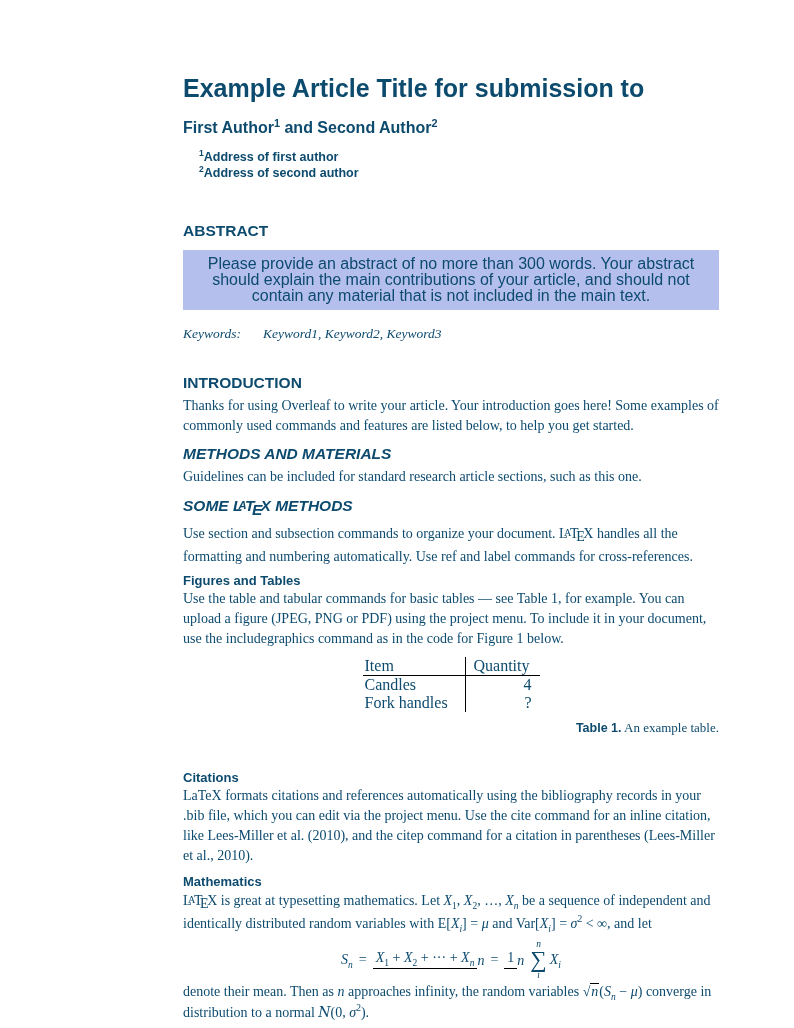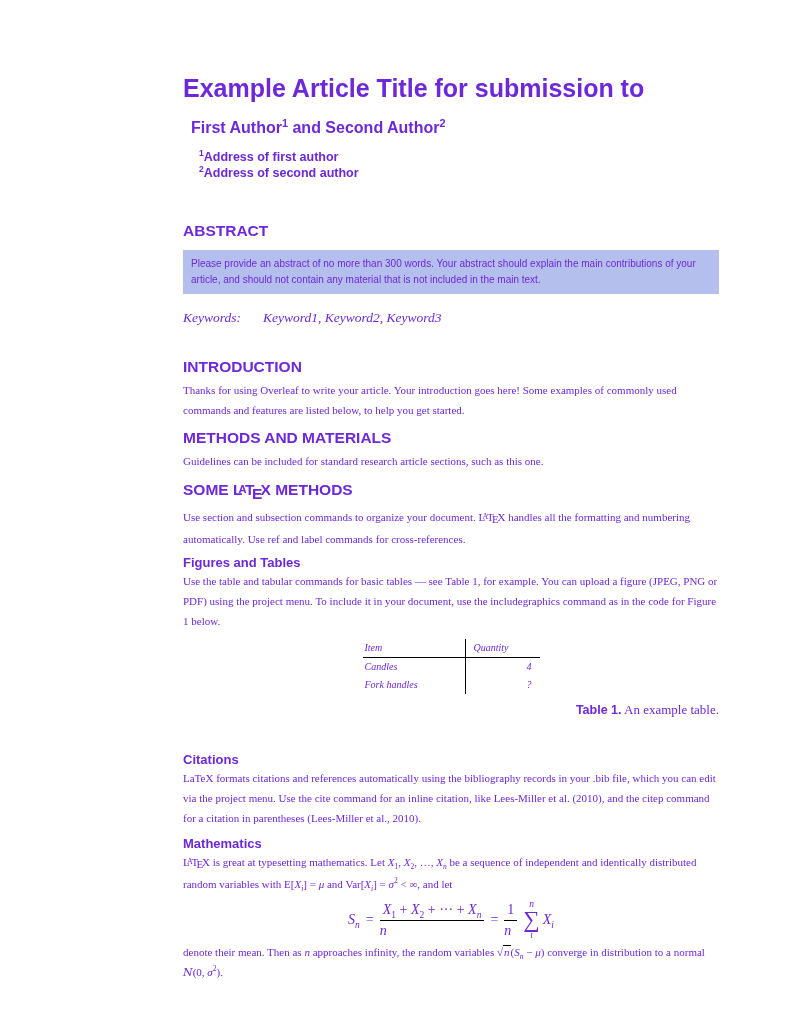--- a/index.html
+++ b/index.html
@@ -1,91 +1,91 @@
 <!DOCTYPE html>
 <html><head>
 <meta charset="utf-8">
 <style>
   html,body { margin:0; padding:0; background:#e8e8e8; }
   .page {
     position:relative; width:794px; height:1028px; margin:0 auto;
-    background:#ffffff; color:#6d28d9;
+    background:#ffffff; color:#0c4a6e;
     font-family:"Liberation Serif", serif; overflow:hidden;
   }
   .content { position:absolute; left:183px; top:0; width:536px; }
   .title {
     font-family:"Liberation Sans", sans-serif; font-weight:bold;
     font-size:25px; line-height:33px; margin:72px 0 0 0;
   }
   .authors {
     font-family:"Liberation Sans", sans-serif; font-weight:bold;
-    font-size:16px; line-height:20px; margin-top:13px;margin-left:8px;
+    font-size:16px; line-height:20px; margin-top:13px;
   }
   .affils { margin-top:12px; }
   .affil {
     font-family:"Liberation Sans", sans-serif; font-weight:bold;
     font-size:12.5px; line-height:15.5px;margin-left:16px;
   }
   .sec-h {
     font-family:"Liberation Sans", sans-serif; font-weight:bold;
     font-size:15.5px; line-height:20px; margin:0;
   }
   .sub-h {
     font-family:"Liberation Sans", sans-serif; font-weight:bold;
     font-size:13px; line-height:17px; margin:0;
   }
-  .body-p { font-size:11px; line-height:20px; margin:3px 0 0 0; text-align:left; }
+  .body-p { font-size:14px; line-height:20px; margin:3px 0 0 0; text-align:left; }
 
   .abstract-box {
     margin-top:9px; padding:6px 8px;
     background:#b5bfee;
     font-family:"Liberation Sans", sans-serif;
-    font-size:10px; line-height:16px;
+    font-size:16px; line-height:16px;text-align:center;
   }
   .keywords { margin-top:16px; font-size:13.5px;font-style:italic; }
   .keywords .kw-val { margin-left:22px; }
 
   sup { font-size:68%; line-height:0; }
   sub { font-size:68%; line-height:0; }
   .it { font-style:italic; }
   .scr { font-style:italic; font-family:"DejaVu Serif", serif; }
   .rad { font-style:italic; border-top:1px solid #000; padding:0 1px; }
 
   
   .latex-logo { white-space:nowrap; }
   .latex-logo .lg-A { font-size:72%; vertical-align:0.22em; margin-left:-0.36em; margin-right:-0.13em; }
   .latex-logo .lg-E { vertical-align:-0.21em; margin-left:-0.17em; margin-right:-0.11em; }
 
   
   .table-wrap { margin-top:8px; display:flex; justify-content:center; }
-  table.example { border-collapse:collapse; font-size:10px;font-style:italic; }
+  table.example { border-collapse:collapse; font-size:16px; }
   table.example td {
     padding:0 8px; line-height:18px;
   }
   table.example td.c1 { border-right:1px solid #000; width:92px; padding-left:2px; }
   table.example tr.hdr td { border-bottom:1px solid #000; }
   table.example td.c2 { width:58px; }
   table.example td.num { text-align:right; }
   .caption { margin-top:8px; text-align:right; font-size:13px; }
   .caption .cap-label { font-family:"Liberation Sans", sans-serif; font-weight:bold; font-size:12.5px; }
 
   
   .equation {
     margin:6px 0 2px 0; display:flex; justify-content:center; align-items:center;
     font-size:14px; line-height:1;
   }
   .eqsign { margin:0 6px; }
-  .frac { display:inline-flex; flex-direction:column; }
+  .frac { display:inline-flex; flex-direction:row; }
   .frac .fnum { padding:0 3px 3px 3px; border-bottom:1px solid #000; white-space:nowrap; }
   .frac .fden { padding-top:3px; }
   .sum { display:inline-flex; flex-direction:column; align-items:center; margin:0 3px 0 6px; }
   .sum .lim { font-size:9.5px; font-style:italic; line-height:9px; }
   .sum .sym { font-size:23px; line-height:22px; }
 
-  .mt-sec { margin-top:8px; }
+  .mt-sec { margin-top:8px;font-style:italic; }
 </style>
 </head>
 <body>
 
 <div class="page">
   <div class="content">
 
     <h1 class="title">
       <span>Example Article Title for submission to</span><br>
     </h1>

